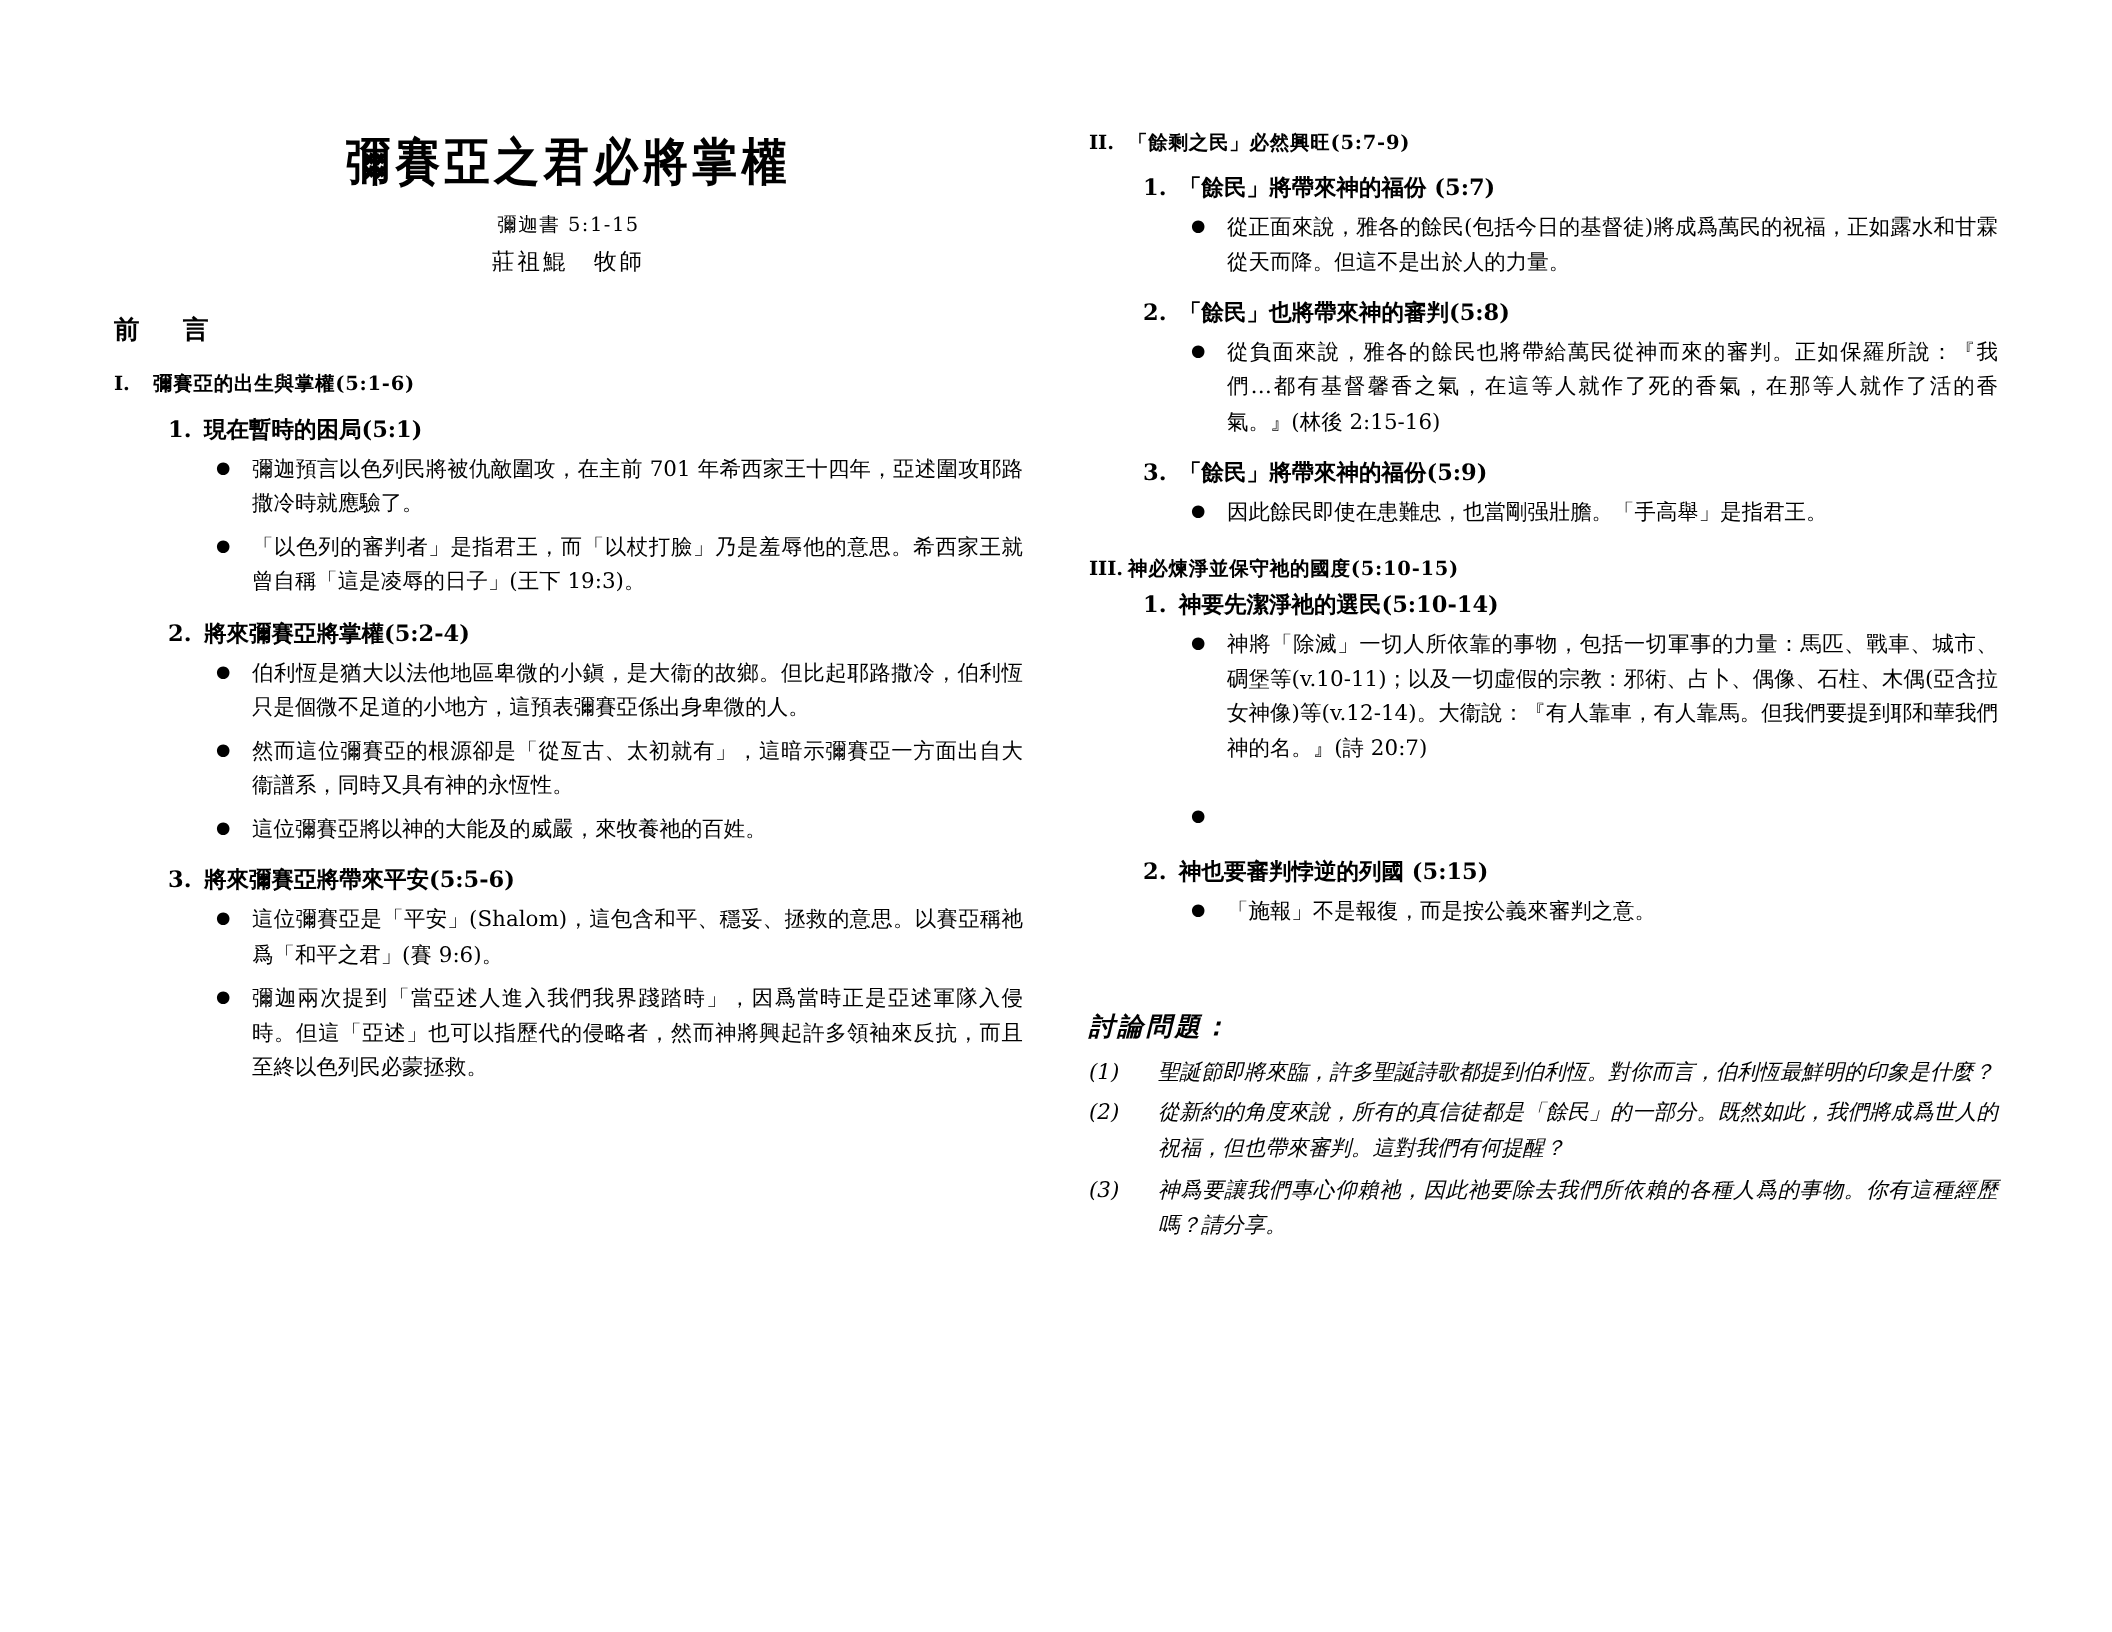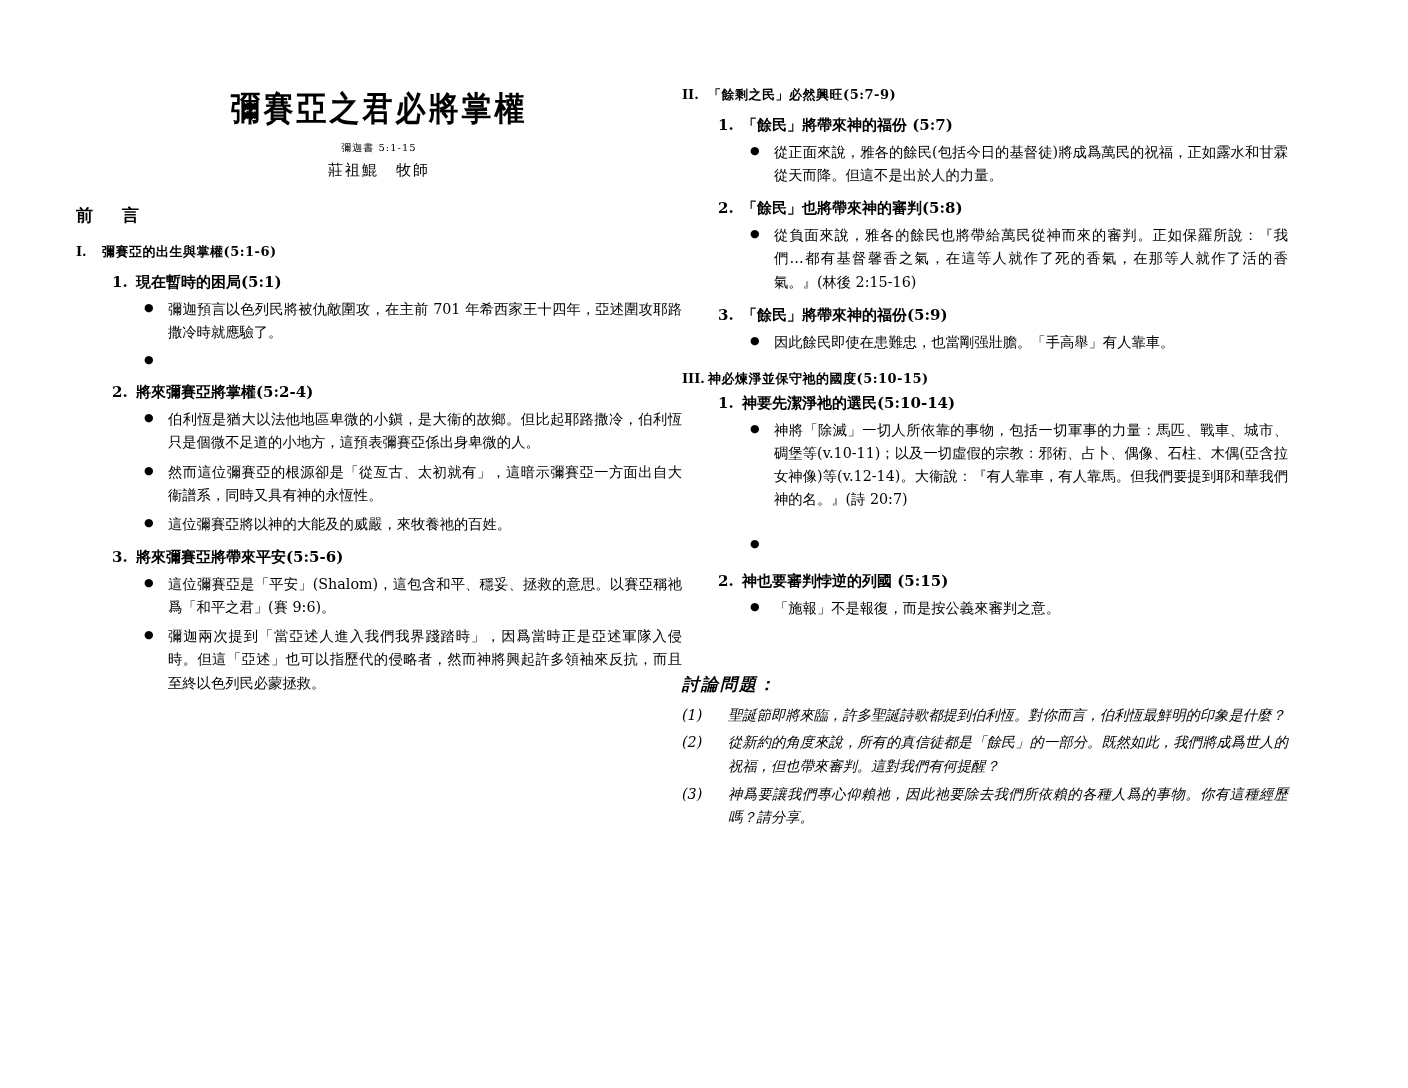--- a/index.html
+++ b/index.html
@@ -21,20 +21,21 @@
     height: 1088px;
     padding: 0;
     box-sizing: border-box;
   }
   .columns {
     position: absolute;
     top: 86px;
     left: 76px;
     width: 1256px;
     display: flex;
+    gap: 44px;
   }
   .col {
     width: 606px;
   }
   .col-right {
     width: 606px;
   }
 
   
   .doc-title {
@@ -43,21 +44,21 @@
     font-weight: bold;
     font-size: 30px;
     letter-spacing: 3px;
     margin: 0 0 14px 0;
     transform: scaleY(1.12);
     transform-origin: center top;
   }
   .doc-subtitle {
     text-align: center;
     font-family: "DejaVu Serif", serif;
-    font-size: 10px;
+    font-size: 13px;
     letter-spacing: 1px;
     margin: 14px 0 6px 0;
   }
   .doc-author {
     text-align: center;
     font-family: "DejaVu Serif", serif;
     font-size: 15px;
     letter-spacing: 2px;
     margin: 0 0 24px 0;
   }
@@ -175,20 +176,21 @@
       <div class="h2row">
         <span class="h2num">1.</span>
         <span>現在暫時的困局(5:1)</span>
       </div>
       <div class="bullet">
         <span class="dot">●</span>
         <span class="btxt">彌迦預言以色列民將被仇敵圍攻，在主前 701 年希西家王十四年，亞述圍攻耶路撒冷時就應驗了。</span>
       </div>
       <div class="bullet">
         <span class="dot">●</span>
+        <span class="btxt">「以色列的審判者」是指君王，而「以杖打臉」乃是羞辱他的意思。希西家王就曾自稱「這是凌辱的日子」(王下 19:3)。</span>
       </div>
 
       <div class="h2row">
         <span class="h2num">2.</span>
         <span>將來彌賽亞將掌權(5:2-4)</span>
       </div>
       <div class="bullet">
         <span class="dot">●</span>
         <span class="btxt">伯利恆是猶大以法他地區卑微的小鎭，是大衞的故鄉。但比起耶路撒冷，伯利恆只是個微不足道的小地方，這預表彌賽亞係出身卑微的人。</span>
       </div>
@@ -240,21 +242,21 @@
         <span class="dot">●</span>
         <span class="btxt">從負面來說，雅各的餘民也將帶給萬民從神而來的審判。正如保羅所說：『我們…都有基督馨香之氣，在這等人就作了死的香氣，在那等人就作了活的香氣。』(林後 2:15-16)</span>
       </div>
 
       <div class="h2row">
         <span class="h2num">3.</span>
         <span>「餘民」將帶來神的福份(5:9)</span>
       </div>
       <div class="bullet">
         <span class="dot">●</span>
-        <span class="btxt">因此餘民即使在患難忠，也當剛强壯膽。「手高舉」有人靠車。</span>
+        <span class="btxt">因此餘民即使在患難忠，也當剛强壯膽。「手高舉」是指君王。</span>
       </div>
 
       <div class="h1row">
         <span class="h1num">III.</span>
         <span class="h1txt">神必煉淨並保守祂的國度(5:10-15)</span>
       </div>
 
       <div class="h2row" style="margin-top:6px;">
         <span class="h2num">1.</span>
         <span>神要先潔淨祂的選民(5:10-14)</span>

